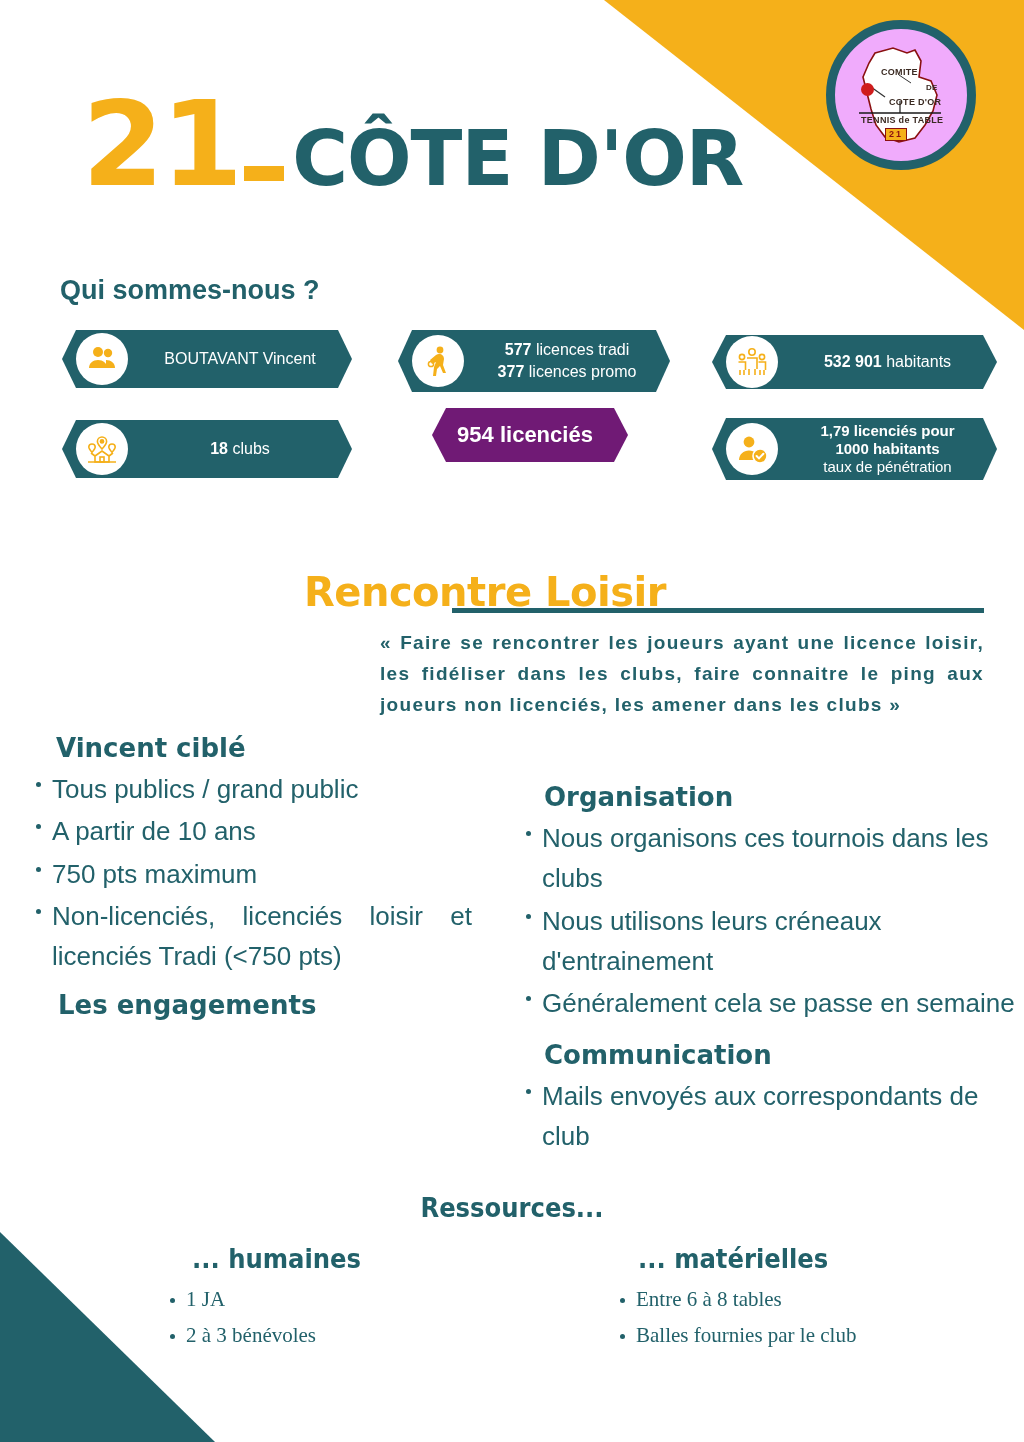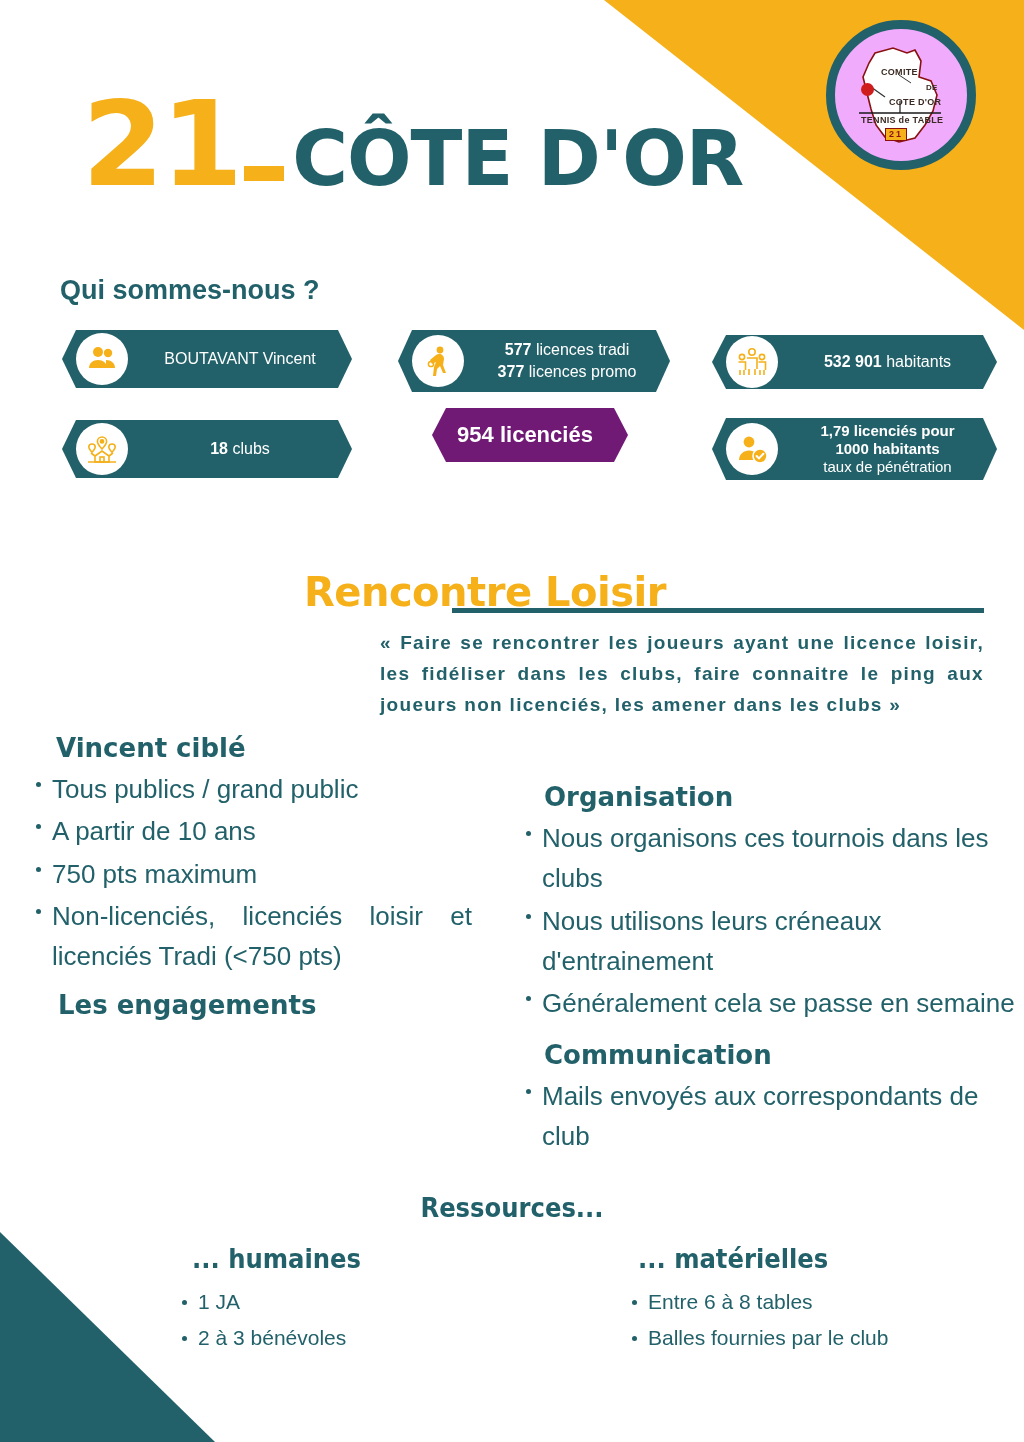--- a/index.html
+++ b/index.html
@@ -114,21 +114,21 @@
   .b-comm h3{margin-left:32px;}
   .b-comm li{text-align:left;}
 
   
   .res-title{position:absolute;top:1192px;left:0;width:1024px;text-align:center;
     font-size:27px;font-weight:bold;color:#22616A;
     font-family:"DejaVu Sans Condensed","DejaVu Sans",sans-serif;z-index:4;}
   .res-col{position:absolute;z-index:4;}
   .res-col h4{margin:0 0 10px 0;font-size:27px;font-weight:bold;color:#22616A;
     font-family:"DejaVu Sans Condensed","DejaVu Sans",sans-serif;}
-  .res-col ul{margin:12px;padding:0;list-style:none;}
+  .res-col ul{margin:0;padding:0;list-style:none;font-family:Liberation Serif, serif;}
   .res-col li{position:relative;padding-left:26px;margin-bottom:4px;color:#22616A;
     font-size:21px;line-height:1.5;}
   .res-col li::before{content:"";position:absolute;left:10px;top:14px;width:5px;height:5px;
     border-radius:50%;background:#22616A;}
   .res-hum{top:1243px;left:160px;}
   .res-hum h4{margin-left:32px;}
   .res-mat{top:1243px;left:610px;}
   .res-mat h4{margin-left:28px;}
 
   svg{display:block;}

